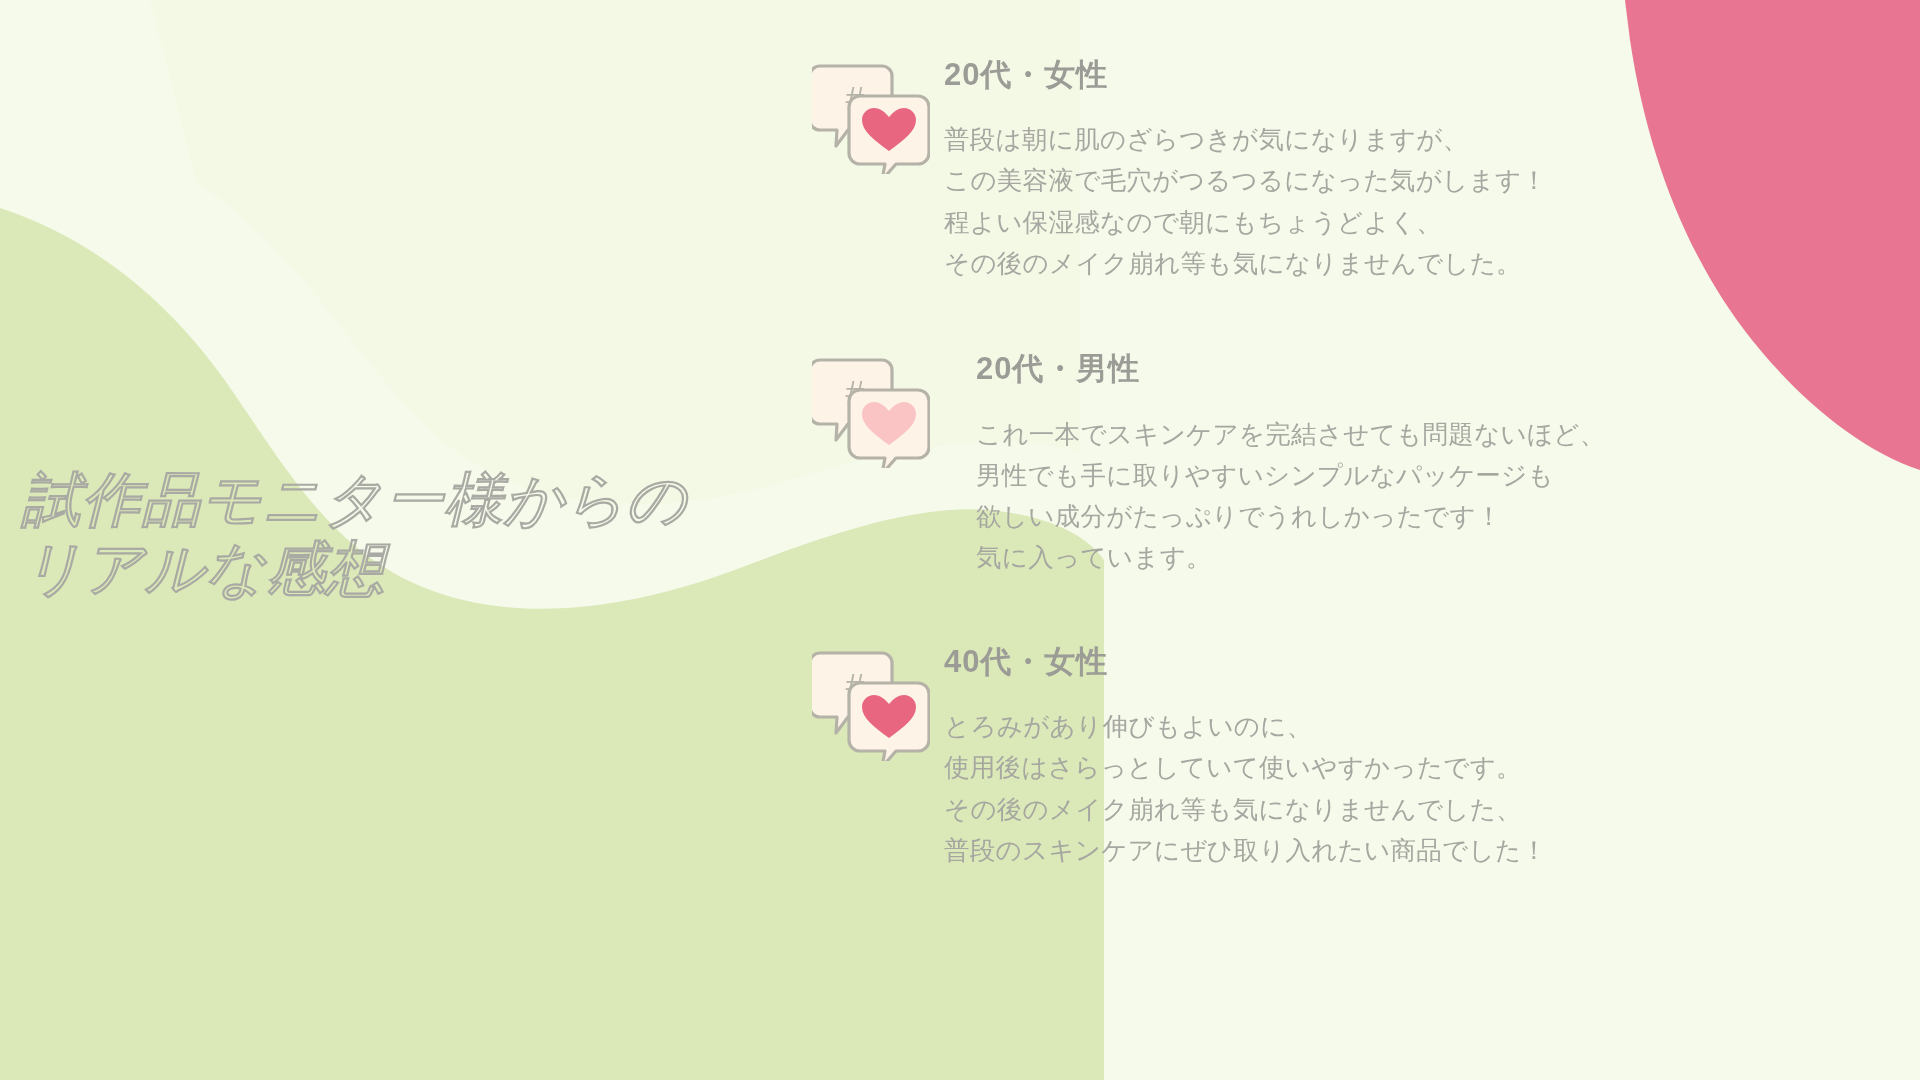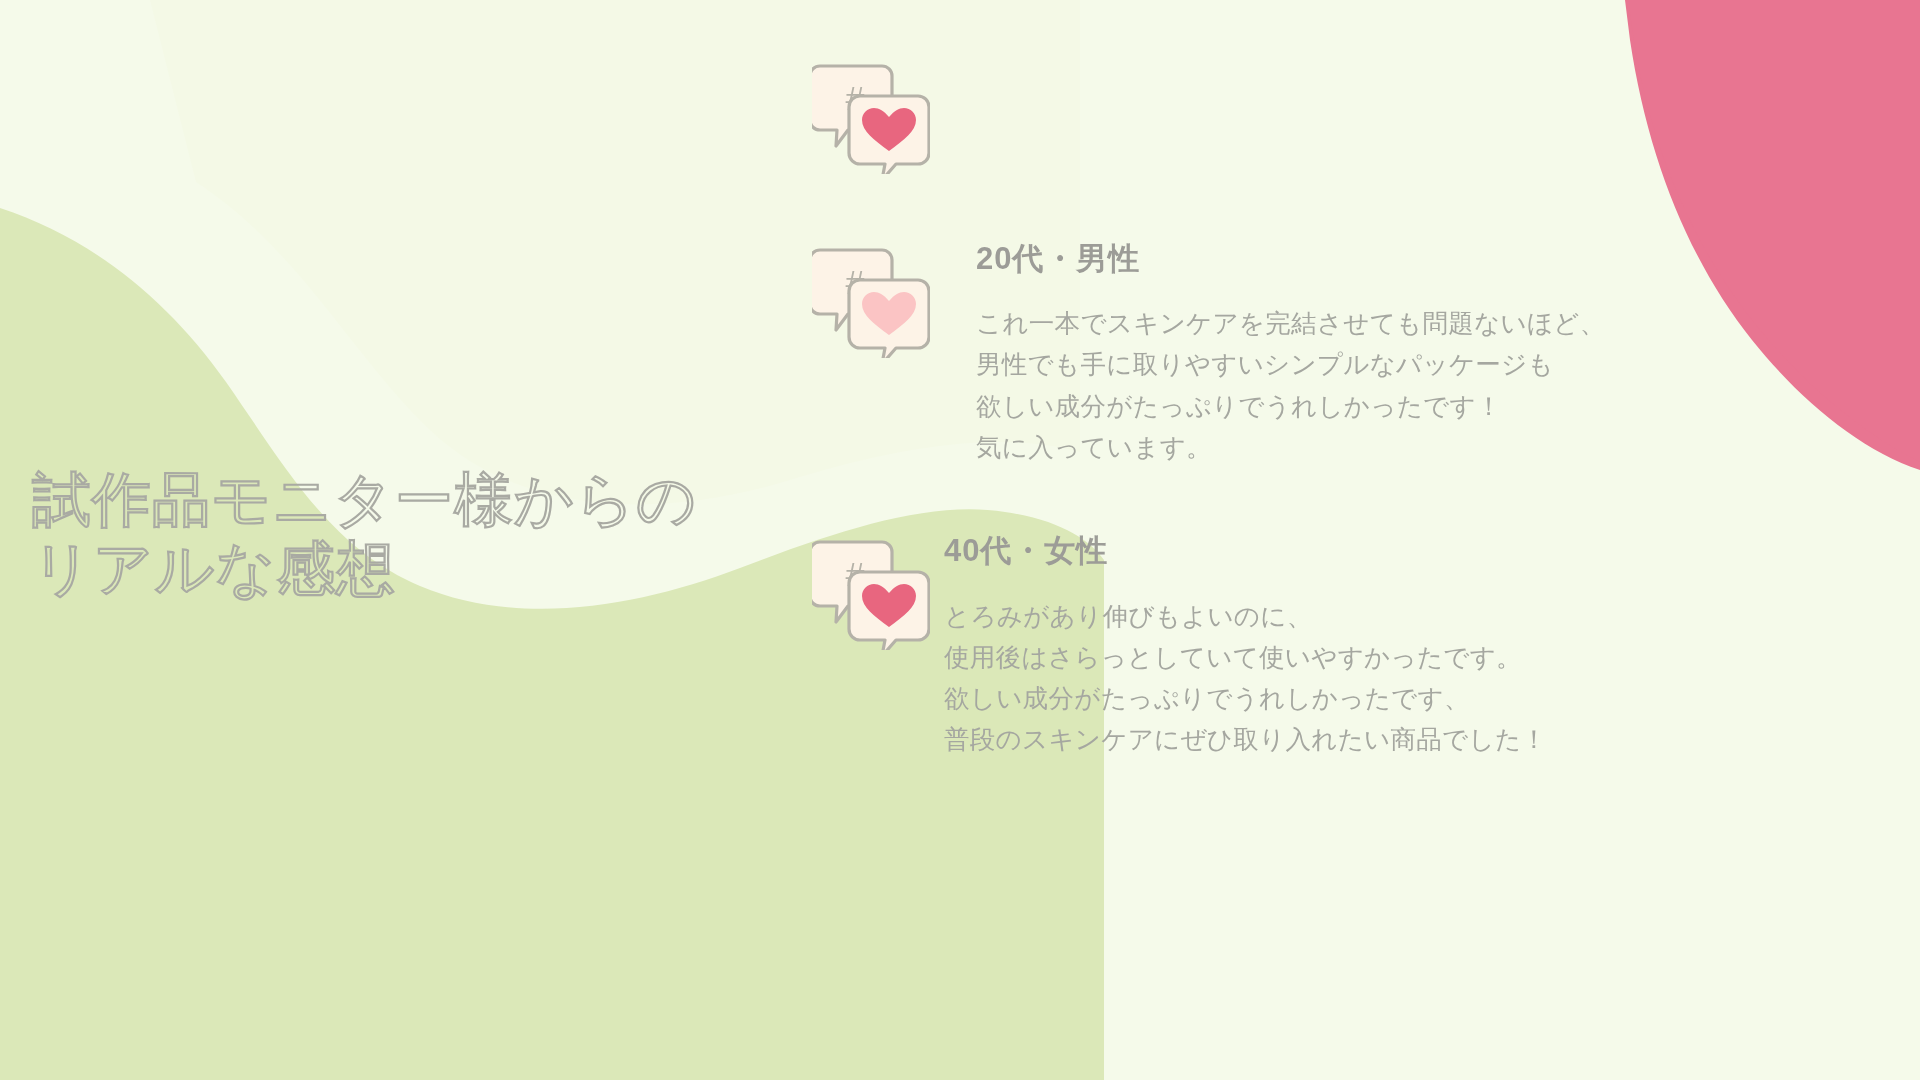--- a/index.html
+++ b/index.html
@@ -23,24 +23,25 @@
     position: absolute;
     inset: 0;
     width: 1920px;
     height: 1080px;
     pointer-events: none;
   }
 
   
   .title-block {
     position: absolute;
-    left: 32px;
+    left: 22px;
     top: 466px;
     width: 640px;
     z-index: 5;
+    font-style: italic;
   }
 
   .title-line {
     font-size: 59px;
     line-height: 1.17;
     font-weight: 400;
     letter-spacing: 0.012em;
     color: transparent;
     -webkit-text-stroke: 2.2px #a9aaa3;
     white-space: nowrap;
@@ -131,20 +132,29 @@
       <div class="bubble-icon">
         <svg viewBox="0 0 118 112" width="118" height="112" aria-hidden="true">
 
           <path d="M8,4 h62 a10,10 0 0 1 10,10 v44 a10,10 0 0 1 -10,10 h-34 l-12,16 l1,-16 h-17 a10,10 0 0 1 -10,-10 v-44 a10,10 0 0 1 10,-10 z" fill="#fdf3e7" stroke="#b5b2a8" stroke-width="3.2" stroke-linejoin="round"></path>
           <text x="43" y="48" text-anchor="middle" font-family="'Liberation Sans', sans-serif" font-size="34" fill="#b5b2a8">#</text>
 
           <path d="M48,34 h58 a11,11 0 0 1 11,11 v46 a11,11 0 0 1 -11,11 h-22 l-14,16 l3,-16 h-25 a11,11 0 0 1 -11,-11 v-46 a11,11 0 0 1 11,-11 z" fill="#fdf3e7" stroke="#b5b2a8" stroke-width="3.2" stroke-linejoin="round"></path>
           <path class="heart-shape" d="M77,89 C62,78 50,69 50,58 C50,51 55.5,46 62,46 C67,46 72,49 77,55 C82,49 87,46 92,46 C98.5,46 104,51 104,58 C104,69 92,78 77,89 Z" fill="#e8667f"></path>
         </svg>
       </div>
+      <div class="t-body">
+        <h3 class="t-heading">20代・女性</h3>
+        <ul class="t-lines">
+          <li class="t-line">普段は朝に肌のざらつきが気になりますが、</li>
+          <li class="t-line">この美容液で毛穴がつるつるになった気がします！</li>
+          <li class="t-line">程よい保湿感なので朝にもちょうどよく、</li>
+          <li class="t-line">その後のメイク崩れ等も気になりませんでした。</li>
+        </ul>
+      </div>
     </div>
 
     <div class="testimonial card-1">
       <div class="bubble-icon">
         <svg viewBox="0 0 118 112" width="118" height="112" aria-hidden="true">
           <path d="M8,4 h62 a10,10 0 0 1 10,10 v44 a10,10 0 0 1 -10,10 h-34 l-12,16 l1,-16 h-17 a10,10 0 0 1 -10,-10 v-44 a10,10 0 0 1 10,-10 z" fill="#fdf3e7" stroke="#b5b2a8" stroke-width="3.2" stroke-linejoin="round"></path>
           <text x="43" y="48" text-anchor="middle" font-family="'Liberation Sans', sans-serif" font-size="34" fill="#b5b2a8">#</text>
           <path d="M48,34 h58 a11,11 0 0 1 11,11 v46 a11,11 0 0 1 -11,11 h-22 l-14,16 l3,-16 h-25 a11,11 0 0 1 -11,-11 v-46 a11,11 0 0 1 11,-11 z" fill="#fdf3e7" stroke="#b5b2a8" stroke-width="3.2" stroke-linejoin="round"></path>
           <path class="heart-shape" d="M77,89 C62,78 50,69 50,58 C50,51 55.5,46 62,46 C67,46 72,49 77,55 C82,49 87,46 92,46 C98.5,46 104,51 104,58 C104,69 92,78 77,89 Z" fill="#fbc4c4"></path>
         </svg>
@@ -167,20 +177,20 @@
           <text x="43" y="48" text-anchor="middle" font-family="'Liberation Sans', sans-serif" font-size="34" fill="#b5b2a8">#</text>
           <path d="M48,34 h58 a11,11 0 0 1 11,11 v46 a11,11 0 0 1 -11,11 h-22 l-14,16 l3,-16 h-25 a11,11 0 0 1 -11,-11 v-46 a11,11 0 0 1 11,-11 z" fill="#fdf3e7" stroke="#b5b2a8" stroke-width="3.2" stroke-linejoin="round"></path>
           <path class="heart-shape" d="M77,89 C62,78 50,69 50,58 C50,51 55.5,46 62,46 C67,46 72,49 77,55 C82,49 87,46 92,46 C98.5,46 104,51 104,58 C104,69 92,78 77,89 Z" fill="#e8667f"></path>
         </svg>
       </div>
       <div class="t-body">
         <h3 class="t-heading">40代・女性</h3>
         <ul class="t-lines">
           <li class="t-line">とろみがあり伸びもよいのに、</li>
           <li class="t-line">使用後はさらっとしていて使いやすかったです。</li>
-          <li class="t-line">欲しい成分がたっぷりでうれしかったです、</li>
+          <li class="t-line">その後のメイク崩れ等も気になりませんでした、</li>
           <li class="t-line">普段のスキンケアにぜひ取り入れたい商品でした！</li>
         </ul>
       </div>
     </div>
 
   </div>
 </div>
 
 </body></html>

